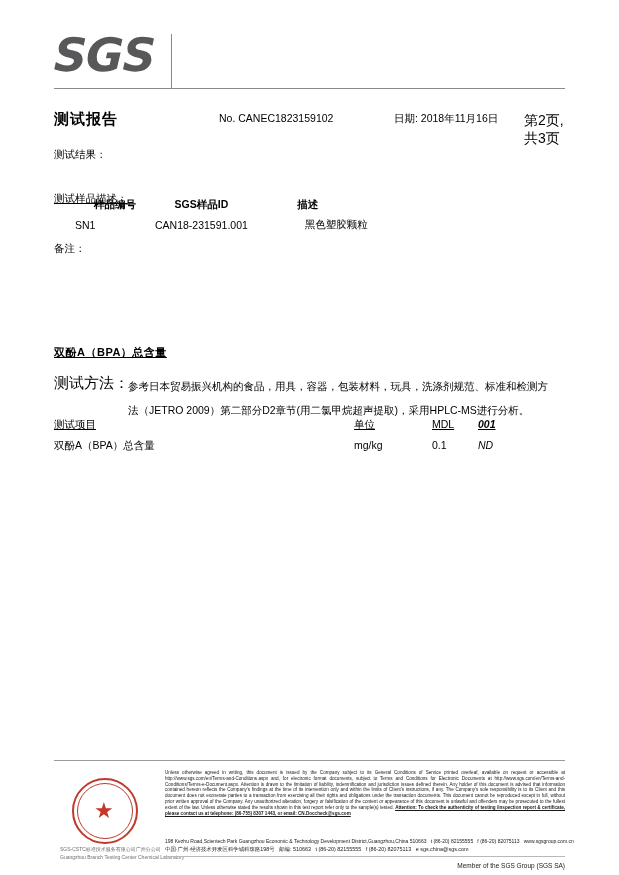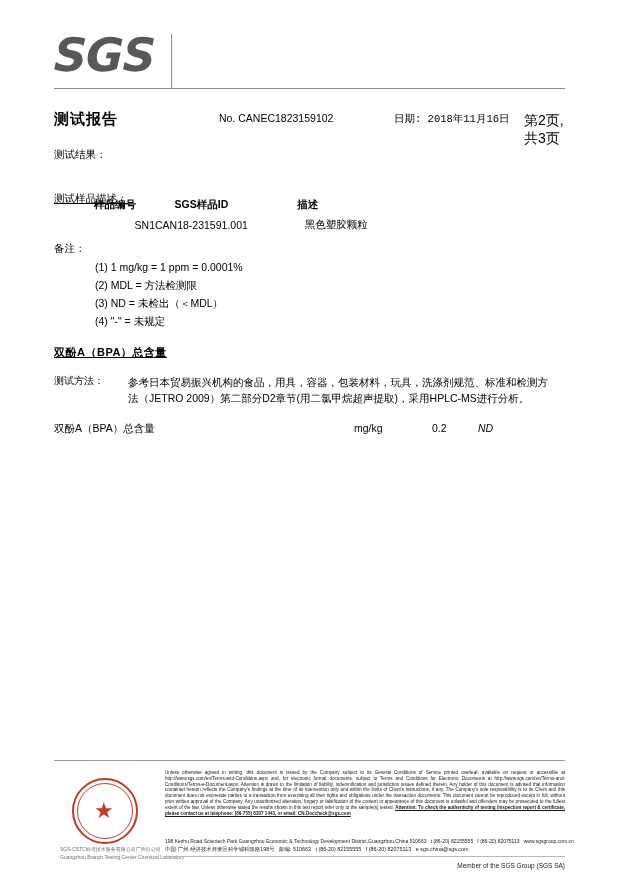--- a/index.html
+++ b/index.html
@@ -75,21 +75,20 @@
     position: absolute;
     left: 165px;
     top: 2px;
     font-size: 10.5px;
   }
   .doc-date {
     position: absolute;
     left: 340px;
     top: 2px;
     font-size: 10.5px;
-    font-family: Liberation Mono, monospace;
   }
   .doc-page {
     position: absolute;
     left: 470px;
     top: 2px;
     font-size: 14px;
   }
 
   
   .body-label {
@@ -120,21 +119,21 @@
     white-space: nowrap;
   }
   .sample-table td {
     text-align: right;
     padding: 0;
     white-space: nowrap;
   }
   .col-a { width: 80px; }
   .col-b { width: 92px; }
   .col-c { width: 120px; margin-left: 16px; }
-  .sample-table td.col-a { text-align: right; padding-left: 0; }
+  .sample-table td.col-a { text-align: left; padding-left: 0; }
   .sample-table th.col-a { text-align: center; }
 
   
   .notes {
     position: absolute;
     left: 95px;
     top: 258px;
     font-size: 10.5px;
     line-height: 18px;
   }
@@ -149,29 +148,29 @@
     font-weight: bold;
     text-decoration: underline;
     letter-spacing: 0.5px;
   }
 
   
   .method-label {
     position: absolute;
     left: 54px;
     top: 374px;
-    font-size: 10px;
+    font-size: 15px;
   }
   .method-text {
     position: absolute;
     left: 128px;
     top: 374px;
     width: 430px;
     font-size: 10.5px;
-    line-height: 16px;
+    line-height: 24px;
   }
 
   
   .res-table {
     position: absolute;
     left: 54px;
     top: 418px;
     width: 511px;
     font-size: 10.5px;
   }
@@ -346,37 +345,37 @@
           <td class="col-a">SN1</td>
           <td class="col-b">CAN18-231591.001</td>
           <td class="col-c">黑色塑胶颗粒</td>
         </tr>
       </tbody>
     </table>
   </div>
 
   <div class="body-label" style="left:54px; top:240px;">备注：</div>
 
-  <div class="notes">
-    <div>(1) 1 mg/kg = 1 ppm = 0.0001%</div>
-    <div>(2) MDL = 方法检测限</div>
-    <div>(3) ND = 未检出（＜MDL）</div>
-    <div>(4) "-" = 未规定</div>
-  </div>
 
   <div class="section-head">双酚A（BPA）总含量</div>
 
   <div class="method-label">测试方法：</div>
   <div class="method-text">参考日本贸易振兴机构的食品，用具，容器，包装材料，玩具，洗涤剂规范、标准和检测方法（JETRO 2009）第二部分D2章节(用二氯甲烷超声提取)，采用HPLC-MS进行分析。</div>
 
   <div class="res-table">
+    <div class="res-head">
+      <div class="h-item c-name">测试项目</div>
+      <div class="h-item c-unit">单位</div>
+      <div class="h-item c-mdl">MDL</div>
+      <div class="h-item bold-it c-val">001</div>
+    </div>
     <div class="res-row">
       <div class="c c-name">双酚A（BPA）总含量</div>
       <div class="c c-unit">mg/kg</div>
-      <div class="c c-mdl">0.2</div>
+      <div class="c c-mdl">0.1</div>
       <div class="c c-val">ND</div>
     </div>
   </div>
 
   <div class="footer-rule"></div>
 
   <div class="stamp">
     <div class="stamp-circle"></div>
     <div class="stamp-inner"></div>
     <div class="stamp-star">★</div>

